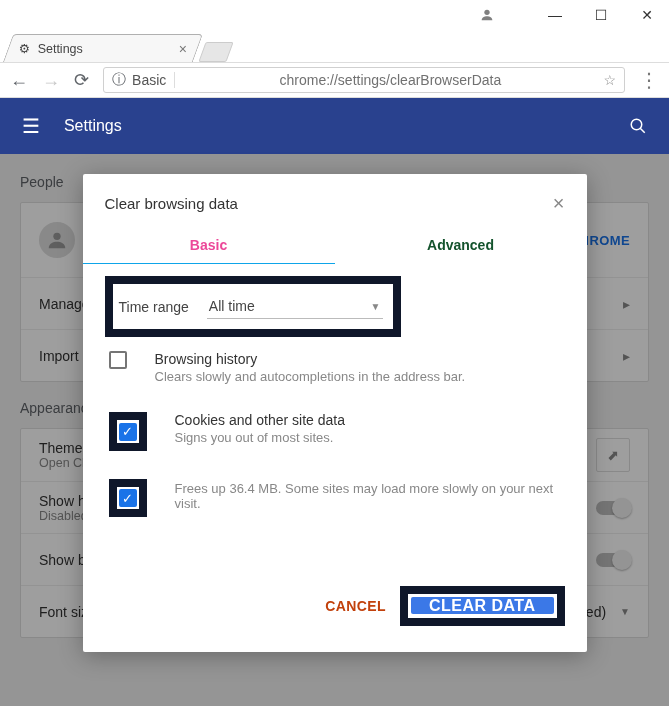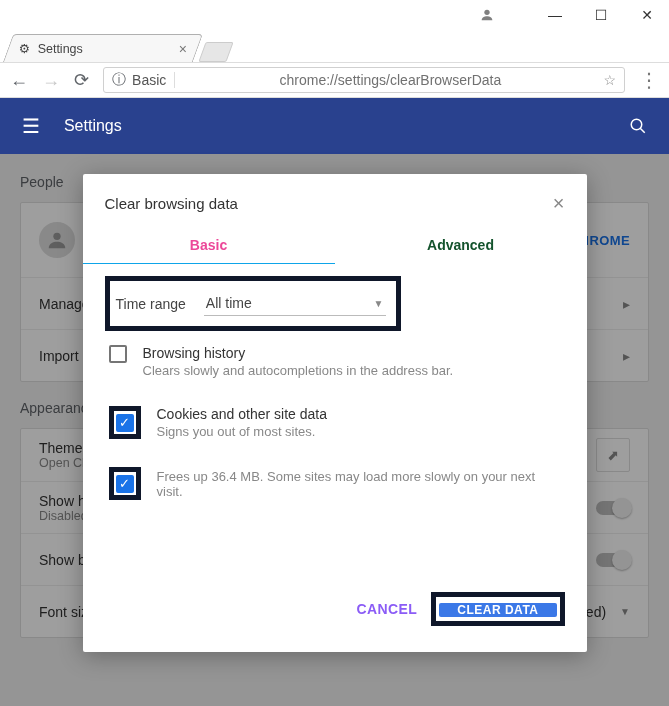--- a/index.html
+++ b/index.html
@@ -54,31 +54,31 @@
 .dlg-header { display: flex; align-items: center; padding: 18px 22px 10px; }
 .dlg-title { font-size: 15px; color: #333; flex: 1; }
 .dlg-close { font-size: 20px; color: #888; }
 .tabs { display: flex; }
 .tabbtn { flex: 1; text-align: center; padding: 12px 0 10px; font-size: 14px; font-weight: 600; cursor: pointer; }
 .tabbtn.active { color: #ec4899; border-bottom: 1px solid #0ea5e9; }
 .tabbtn.inactive { color: #14532d; }
 .dlg-body { padding: 12px 22px; flex: 1; }
 .time-range { display: flex; align-items: center; gap: 18px; padding: 8px 4px; font-size: 14px; color: #444; }
 .time-select { display: flex; align-items: center; justify-content: space-between; flex: 1; max-width: 190px; border-bottom: 1px solid #bbb; padding: 4px 2px; }
-.opt { display: flex; gap: 16px; padding: 14px 4px; }
+.opt { display: flex; gap: 28px; padding: 14px 4px; }
 .cb { width: 18px; height: 18px; border: 2px solid #757575; border-radius: 2px; display: inline-flex; align-items: center; justify-content: center; color: #fff; font-size: 13px; flex-shrink: 0; }
 .cb.checked { background: #1a73e8; border-color: #1a73e8; }
 .opt-txt { font-size: 14px; color: #333; }
 .opt-sub { font-size: 13px; color: #888; margin-top: 2px; }
 .dlg-footer { display: flex; justify-content: flex-end; align-items: center; gap: 14px; padding: 18px 22px 26px; }
-.btn-cancel { font-size: 14px; font-weight: 600; color: #8b5cf6; letter-spacing: .4px; }
-.btn-primary { background: #3b78e7; color: #fff; font-size: 12px; font-weight: 600; letter-spacing: .5px; padding: 0 18px; border-radius: 2px; }
-
-
-.hl { border: 5px solid #0f172a; }
+.btn-cancel { font-size: 14px; font-weight: 600; color: #c2410c; letter-spacing: .4px; }
+.btn-primary { background: #3b78e7; color: #fff; font-size: 16px; font-weight: 600; letter-spacing: .5px; padding: 0 18px; border-radius: 2px; }
+
+
+.hl { border: 8px solid #0f172a; }
 .hl-range { padding: 2px 6px 2px 2px; display: inline-flex; align-items: center; width: 296px; }
 .hl-cb { padding: 2px; }
 .hl-btn { padding: 3px; }
 
 svg { display: block; }
 </style>
 </head>
 <body>
 
 <div class="window-top">

